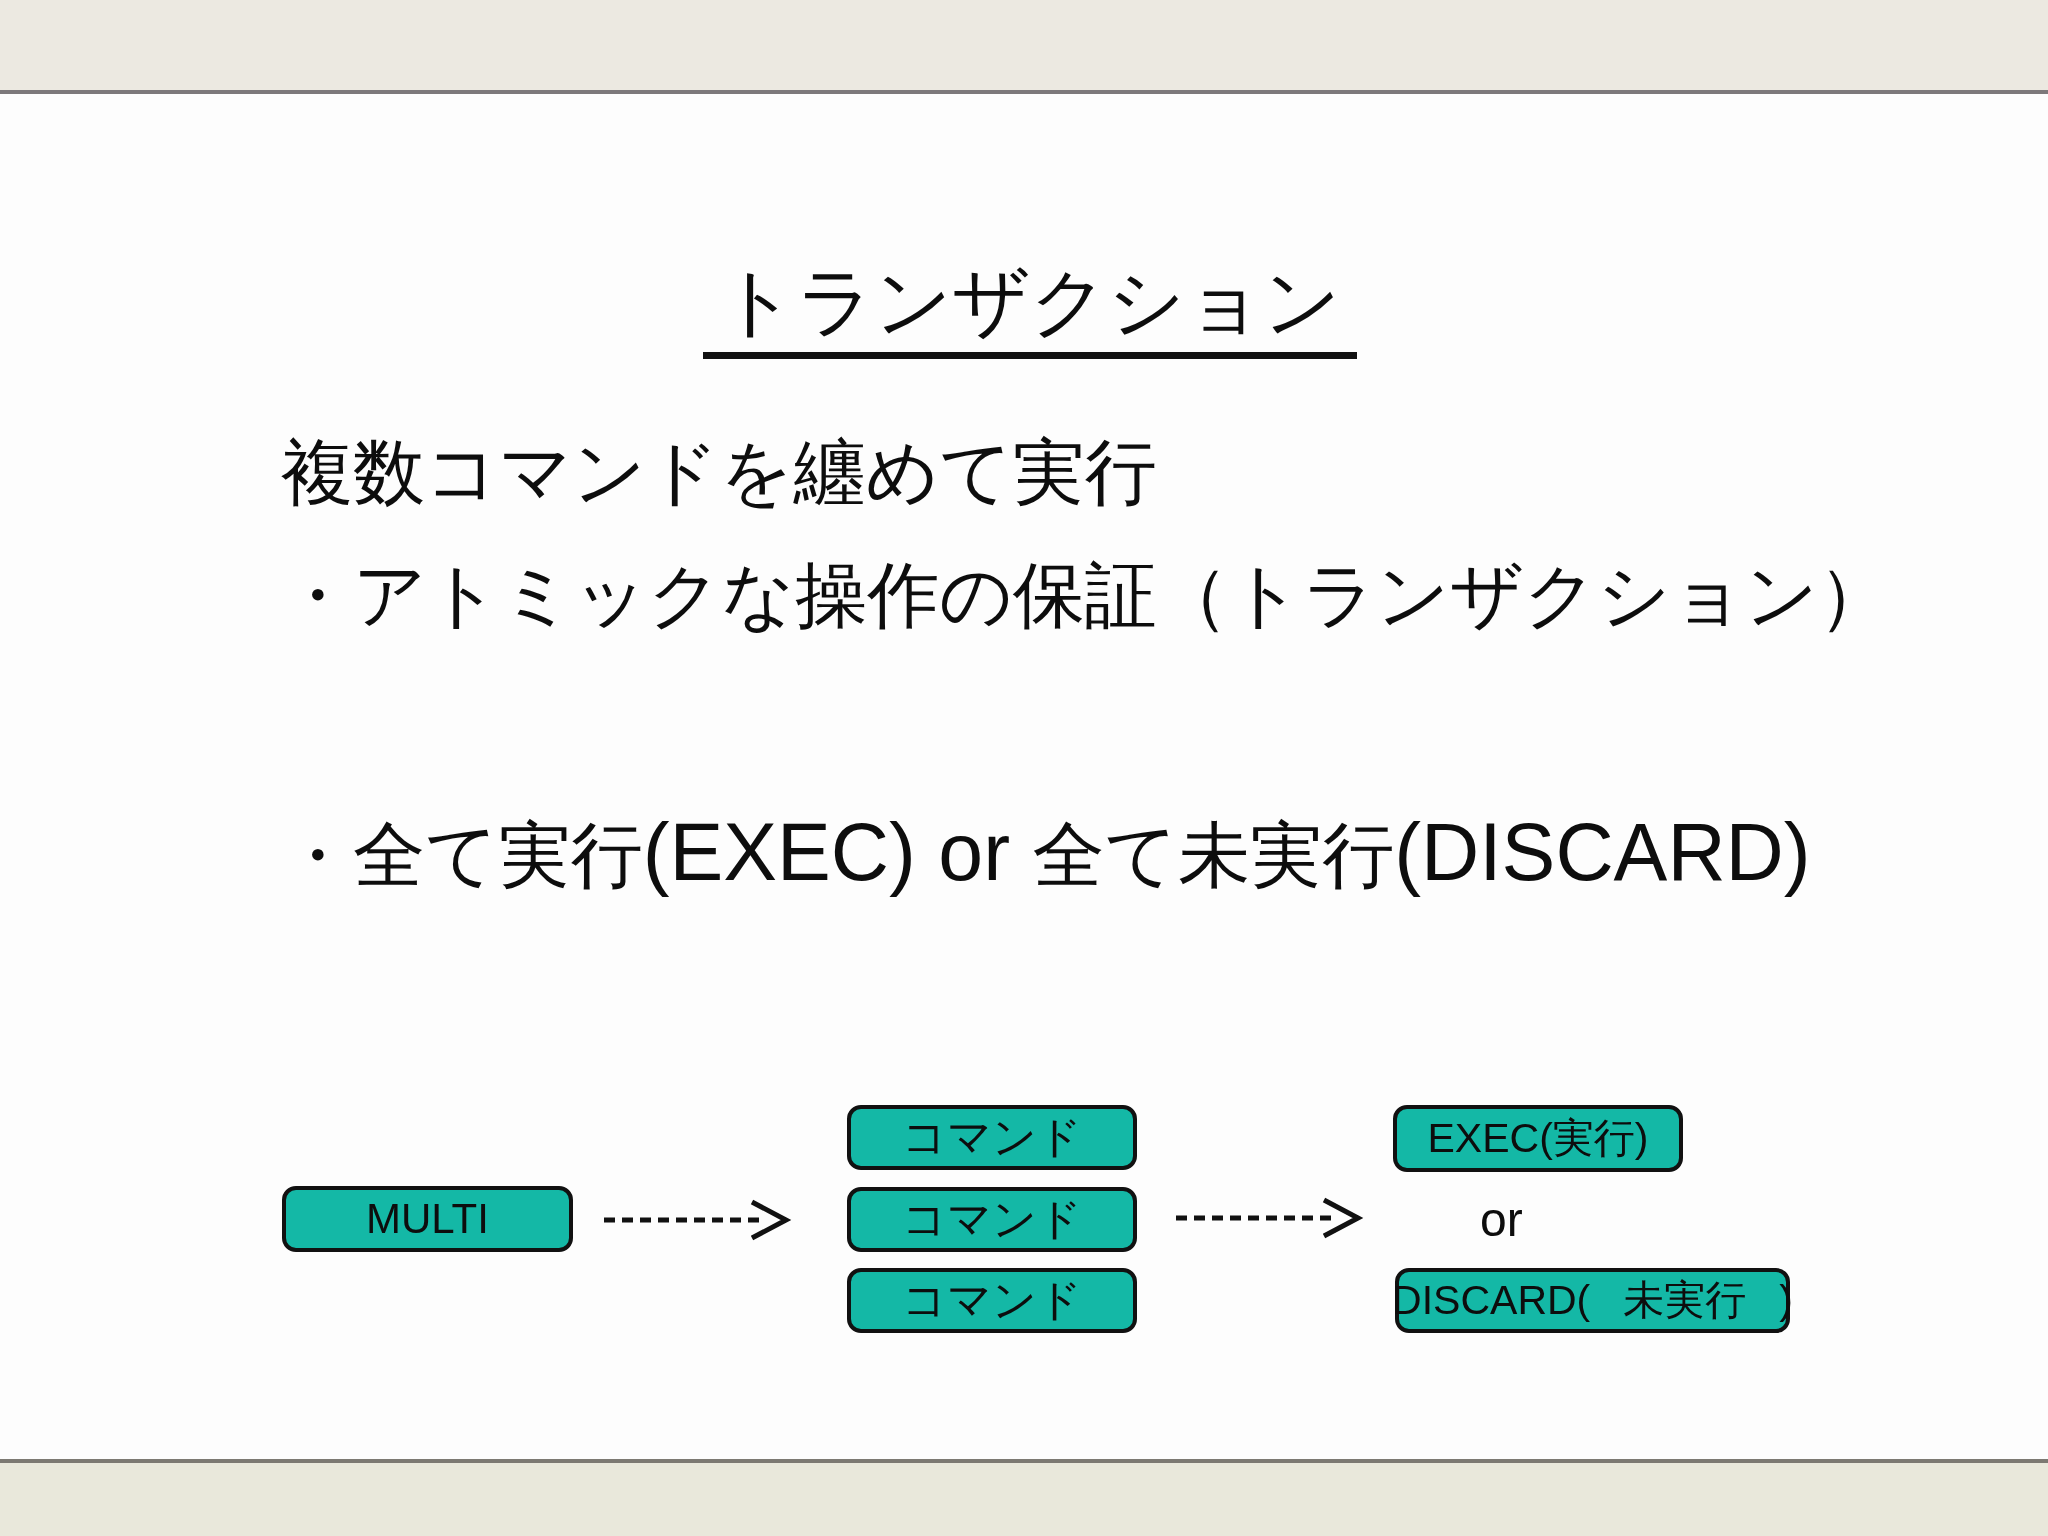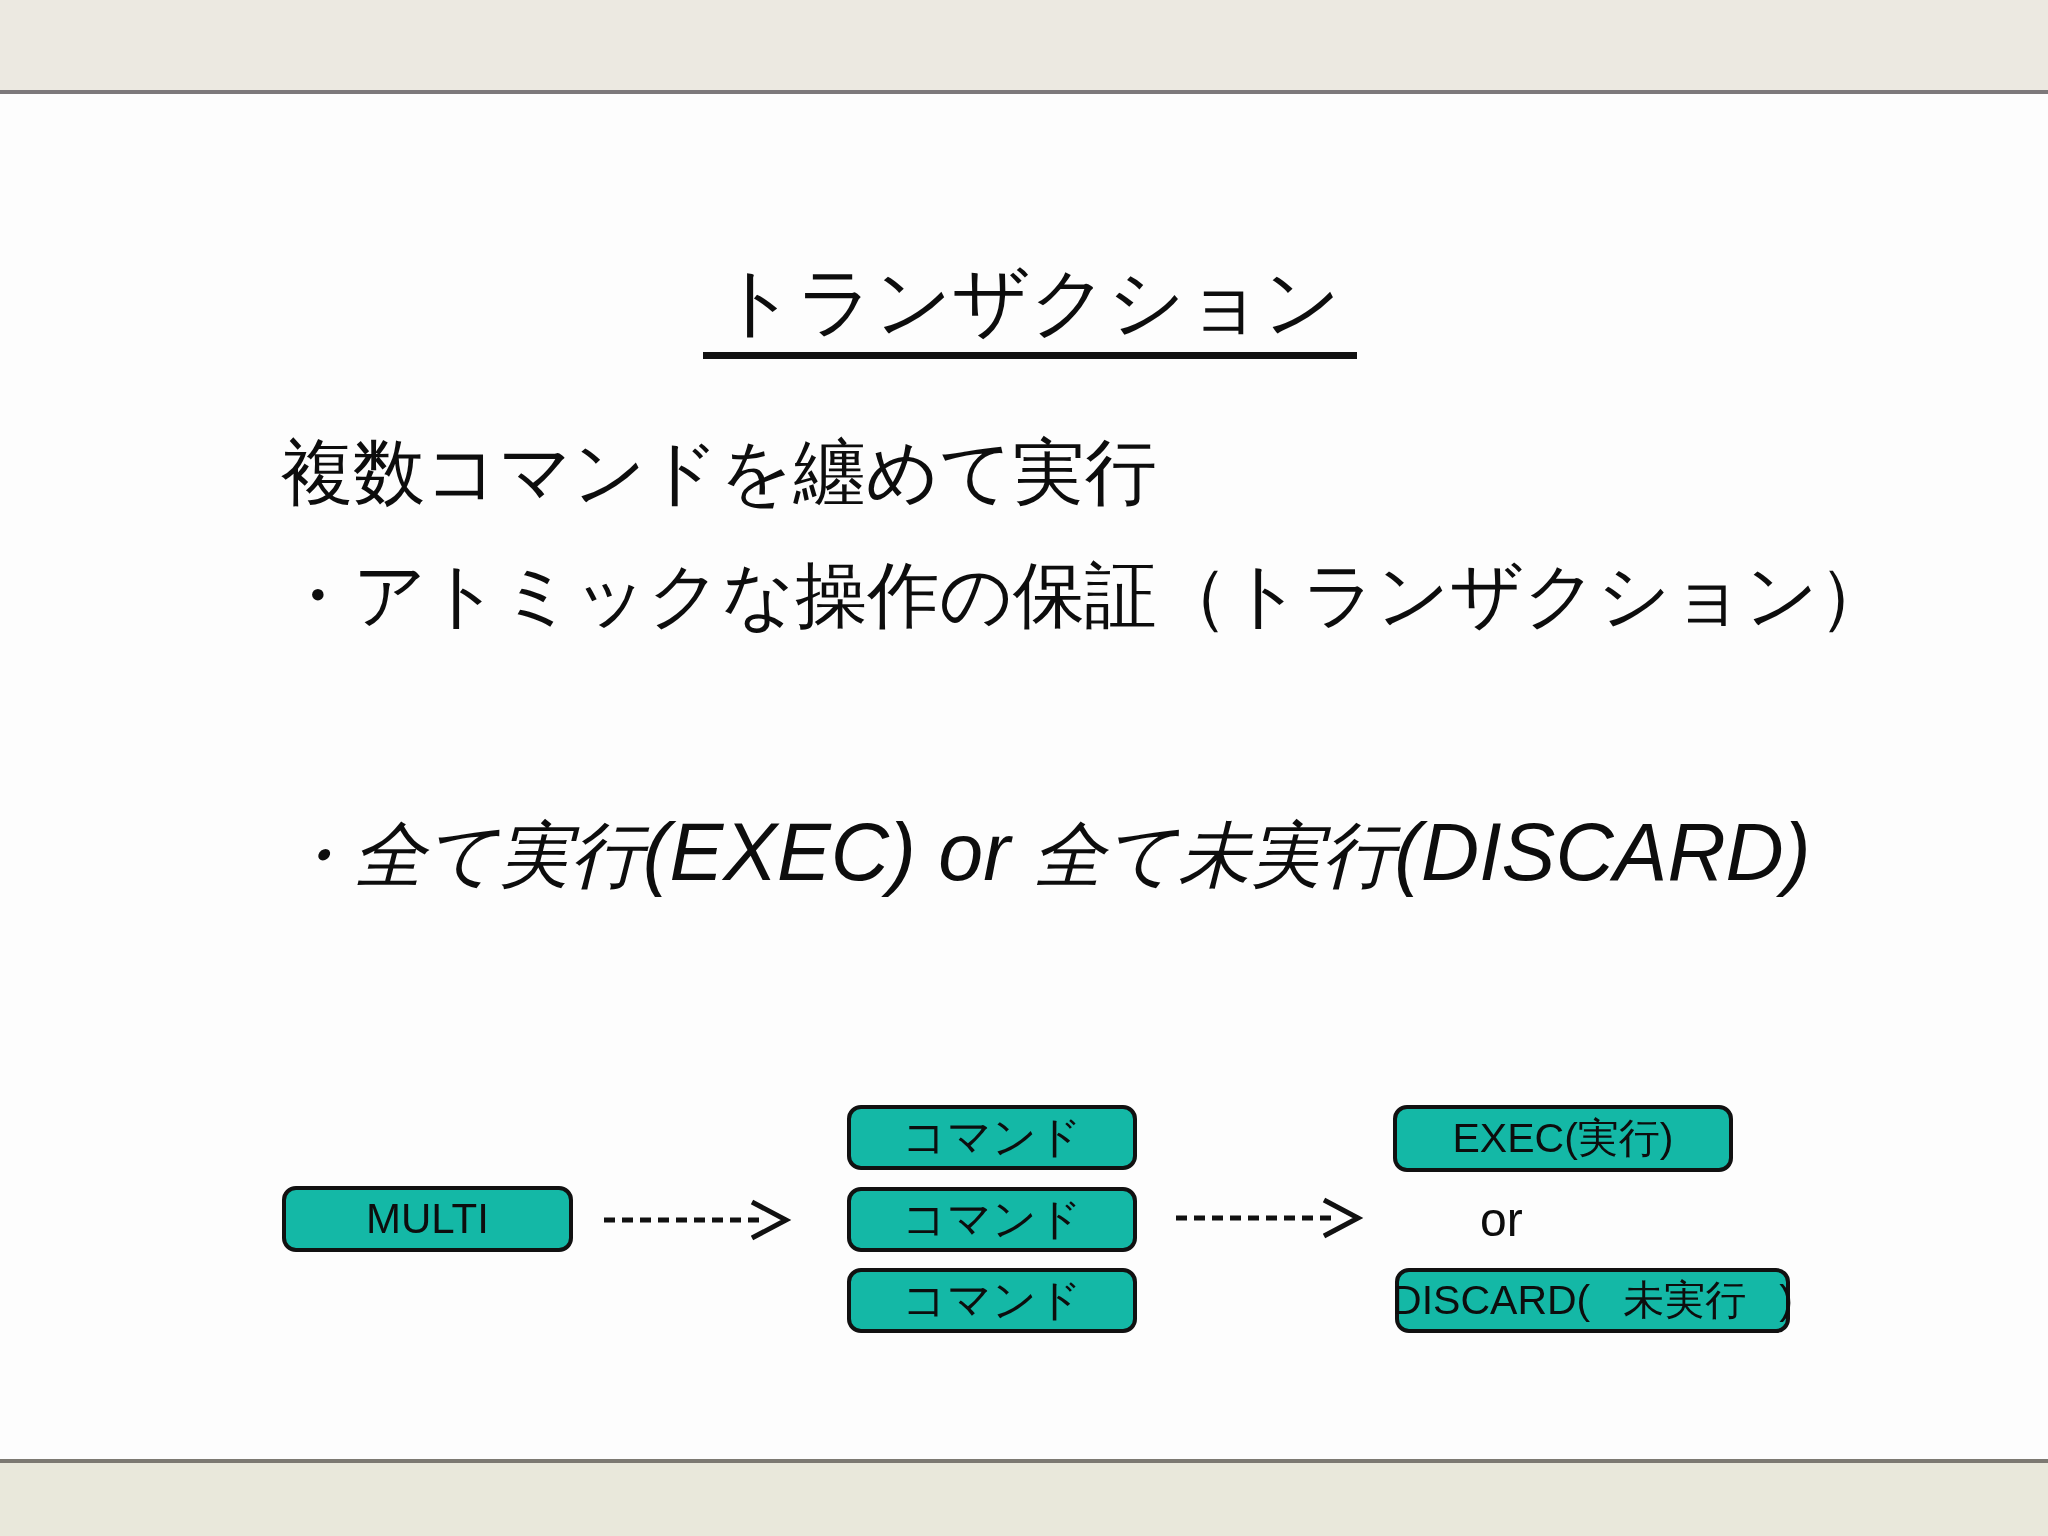--- a/index.html
+++ b/index.html
@@ -55,21 +55,21 @@
     white-space: nowrap;
     color: #0d0d0d;
   }
   .line .latin {
     font-family: "Liberation Sans", "DejaVu Sans", sans-serif;
     font-size: 1.12em;
   }
   #line-intro  { top: 437px; }
   #bullet-atomic { top: 560px; }
   #bullet-multi  { top: 690px; }
-  #bullet-exec   { top: 812px; font-style: italic; }
+  #bullet-exec   { top: 812px; }
   
   .box {
     position: absolute;
     background: #14b8a6;
     border: 4px solid #111;
     border-radius: 14px;
     display: flex;
     align-items: center;
     justify-content: center;
     white-space: nowrap;
@@ -78,21 +78,21 @@
   .box .sans, .or-label {
     font-family: "Liberation Sans", "DejaVu Sans", sans-serif;
   }
   .box .jp {
     font-family: "Liberation Serif", "DejaVu Serif", serif;
   }
   #multi-box   { left: 282px;  top: 1186px; width: 291px; height: 66px; font-size: 42px; }
   #cmd-box-1   { left: 847px;  top: 1105px; width: 290px; height: 65px; font-size: 44px; }
   #cmd-box-2   { left: 847px;  top: 1187px; width: 290px; height: 65px; font-size: 44px; }
   #cmd-box-3   { left: 847px;  top: 1268px; width: 290px; height: 65px; font-size: 44px; }
-  #exec-box    { left: 1393px; top: 1105px; width: 340px; height: 67px; font-size: 41px; }
+  #exec-box    { left: 1393px; top: 1105px; width: 290px; height: 67px; font-size: 41px; }
   #discard-box { left: 1395px; top: 1268px; width: 395px; height: 65px; font-size: 41px; gap: 33px; }
   .or-label {
     position: absolute;
     left: 1480px; top: 1196px; width: 120px;
     text-align: left;
     font-size: 48px;
     line-height: 1.0;
   }
   .arrow { position: absolute; }
   #arrow-1 { left: 600px;  top: 1197px; }

